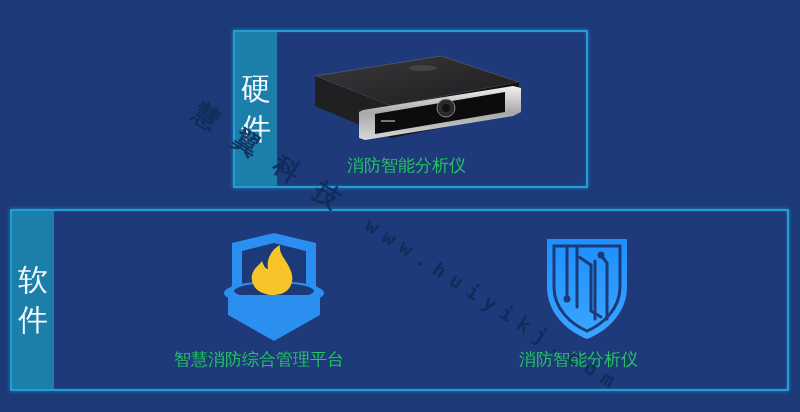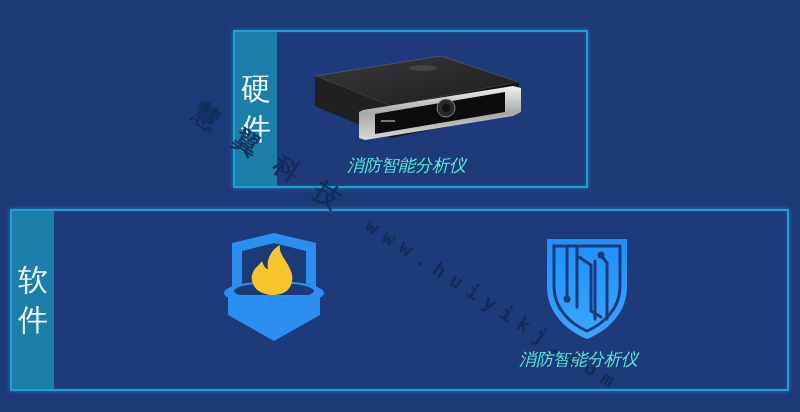--- a/index.html
+++ b/index.html
@@ -15,21 +15,21 @@
     box-shadow:0 0 4px rgba(40,180,240,0.6), inset 0 0 3px rgba(40,180,240,0.35);
     background:#1e3a7b;
     box-sizing:border-box;
   }
   .side {
     position:absolute; left:0; top:0; bottom:0;
     background:#1b7faa;
     display:flex; flex-direction:column; align-items:center; justify-content:center;
   }
   .side span { display:block; font-size:30px; line-height:40px; color:#f2f7ff; }
-  .caption { position:absolute; font-size:17px; color:#5eead4; white-space:nowrap;font-style:italic; }
+  .caption { position:absolute; font-size:17px; color:#22c55e; white-space:nowrap; }
   .watermark {
     position:absolute; left:205px; top:95px; transform-origin:0 0; transform:rotate(33deg);
     color:#0f2a55; opacity:0.85; font-family:"DejaVu Sans Mono", monospace; font-weight:bold;
     white-space:nowrap; pointer-events:none;
   }
   .wm-cn { font-size:26px; letter-spacing:22px; font-family:"DejaVu Sans", sans-serif; }
   .wm-url { font-size:20px; letter-spacing:8px; margin-left:14px; }
 </style>
 </head>
 <body>
@@ -73,20 +73,21 @@
   </div>
 
   <svg style="position:absolute;left:206px;top:20px;" width="112" height="112" viewBox="0 0 112 112">
     <polygon points="14,12 56,2 98,12 98,62 14,62" fill="#2b8ff0"></polygon>
     <polygon points="24,20 56,12 88,20 88,62 24,62" fill="#1d3a78"></polygon>
     <ellipse cx="56" cy="62" rx="50" ry="12" fill="#2b8ff0"></ellipse>
     <ellipse cx="56" cy="60" rx="40" ry="8" fill="#1d3a78"></ellipse>
     <polygon points="10,64 102,64 102,84 56,110 10,84" fill="#2b8ff0"></polygon>
     <path d="M56 64 C40 64 32 54 34 44 C36 36 42 34 44 30 C46 36 48 38 50 38 C48 28 54 18 62 14 C60 24 72 32 74 44 C76 56 68 64 56 64 Z" fill="#f7c52a"></path>
   </svg>
+  <div class="caption" style="left:162px;top:137px;">智慧消防综合管理平台</div>
 
   <svg style="position:absolute;left:531px;top:24px;" width="88" height="106" viewBox="0 0 88 106">
     <defs>
       <linearGradient id="sg" x1="0" y1="0" x2="0" y2="1">
         <stop offset="0" stop-color="#1e8fff"></stop>
           <stop offset="1" stop-color="#3aa6ff"></stop>
       </linearGradient>
     </defs>
     <path d="M4 4 H84 V52 C84 78 64 96 44 104 C24 96 4 78 4 52 Z" fill="url(#sg)"></path>
     <path d="M11 11 H77 V52 C77 74 60 89 44 96 C28 89 11 74 11 52 Z" fill="none" stroke="#1d3a78" stroke-width="3"></path>

